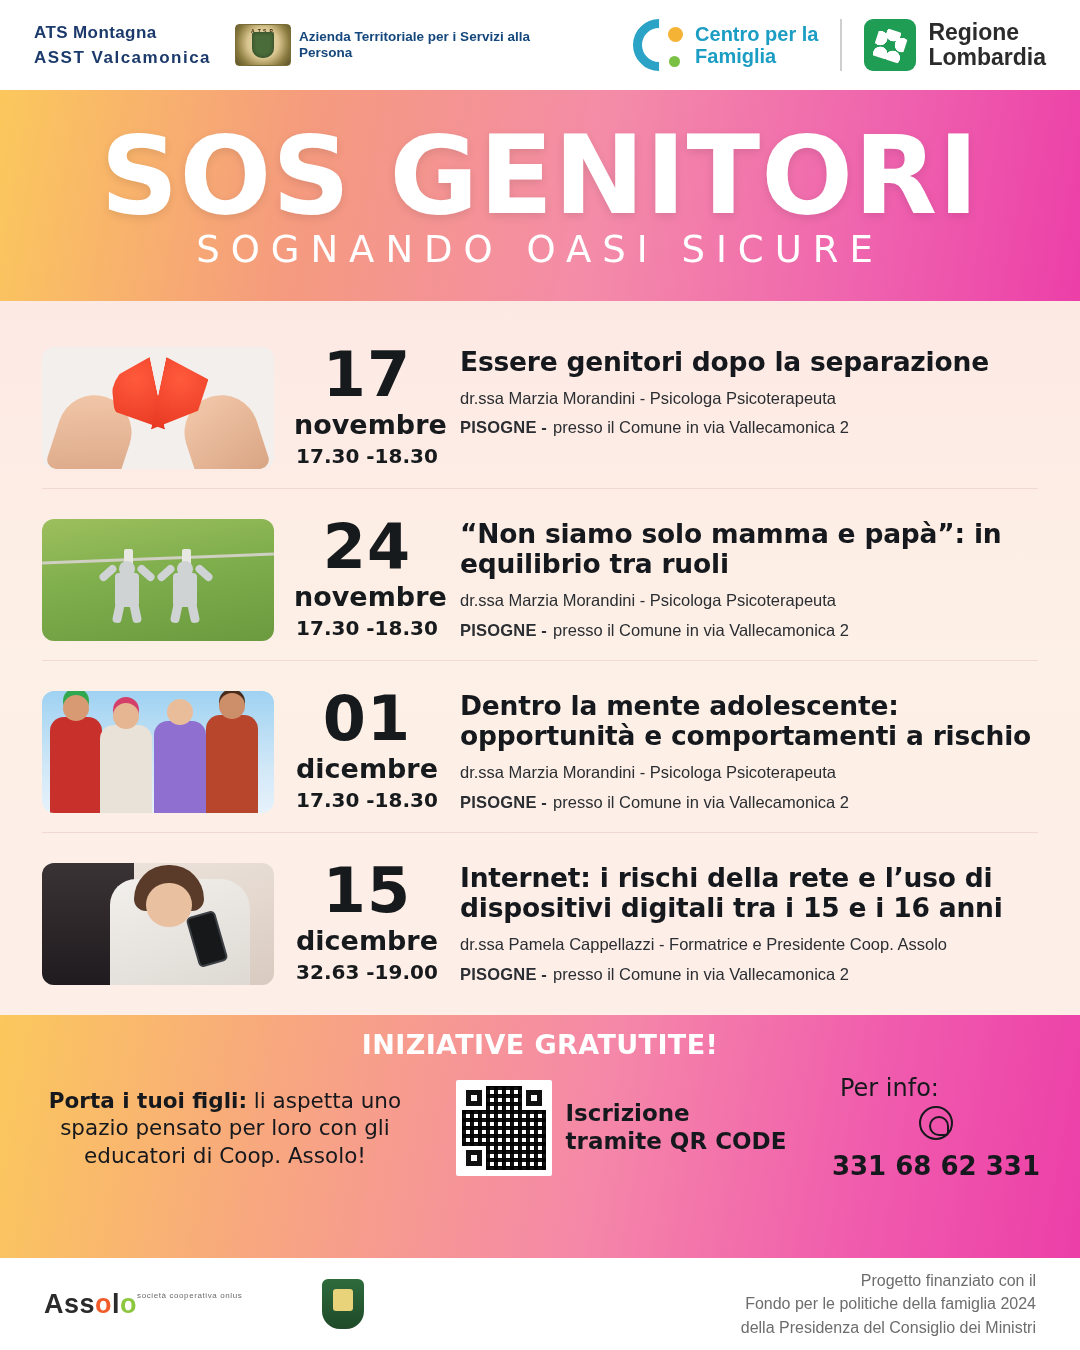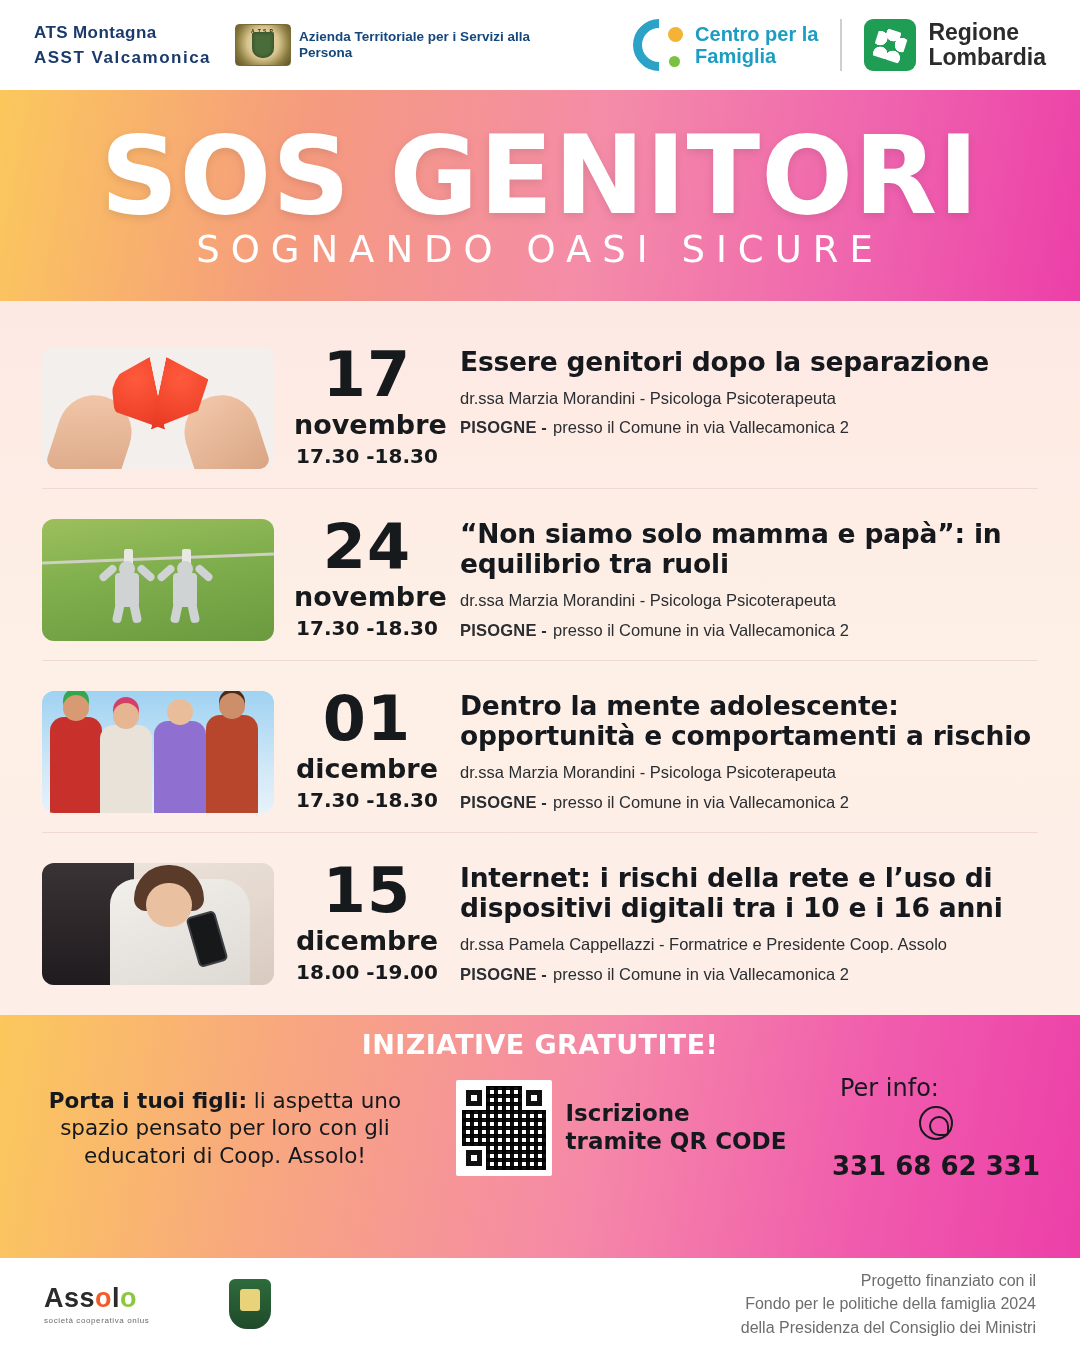--- a/index.html
+++ b/index.html
@@ -316,21 +316,21 @@
   .phone-nums {
     font-family: "DejaVu Sans", sans-serif;
     font-size: 26px; font-weight: bold; color: #15181c; line-height: 1.26;
   }
 
   
   .footer {
     background: #fff; height: 92px;
     display: flex; align-items: center; padding: 0 44px;
   }
-  .assolo-logo { display: flex; flex-direction: column; }
+  .assolo-logo { display: flex; }
   .assolo-word { font-size: 27px; font-weight: bold; color: #2b2b2b; letter-spacing: .5px; }
   .assolo-word .o1 { color: #f15a29; }
   .assolo-word .o2 { color: #8dc63f; }
   .assolo-sub { font-size: 8px; color: #6b6b6b; letter-spacing: .6px; margin-top: 2px; text-align: center; }
   .comune-crest {
     width: 42px; height: 50px; margin-left: 80px;
     background: linear-gradient(180deg, #2e6b3c, #1f4a29);
     border-radius: 6px 6px 18px 18px; position: relative;
   }
   .comune-crest:before {
@@ -471,24 +471,24 @@
       <div class="thumb thumb-phone">
         <div class="dark"></div>
         <div class="hoodie"></div>
         <div class="hair"></div>
         <div class="face"></div>
         <div class="device"></div>
       </div>
       <div class="date-col">
         <div class="date-day">15</div>
         <div class="date-month">dicembre</div>
-        <div class="date-time">18.00 -19.00</div>
+        <div class="date-time">32.63 -19.00</div>
       </div>
       <div class="info-col">
-        <div class="ev-title">Internet: i rischi della rete e l’uso di dispositivi digitali tra i 10 e i 16 anni</div>
+        <div class="ev-title">Internet: i rischi della rete e l’uso di dispositivi digitali tra i 15 e i 16 anni</div>
         <div class="ev-speaker">dr.ssa Pamela Cappellazzi - Formatrice e Presidente Coop. Assolo</div>
         <div class="ev-place">
           <b>PISOGNE -</b><span>presso il Comune in via Vallecamonica 2</span>
         </div>
       </div>
     </div>
 
   </div>
 
   <div class="bottom">

